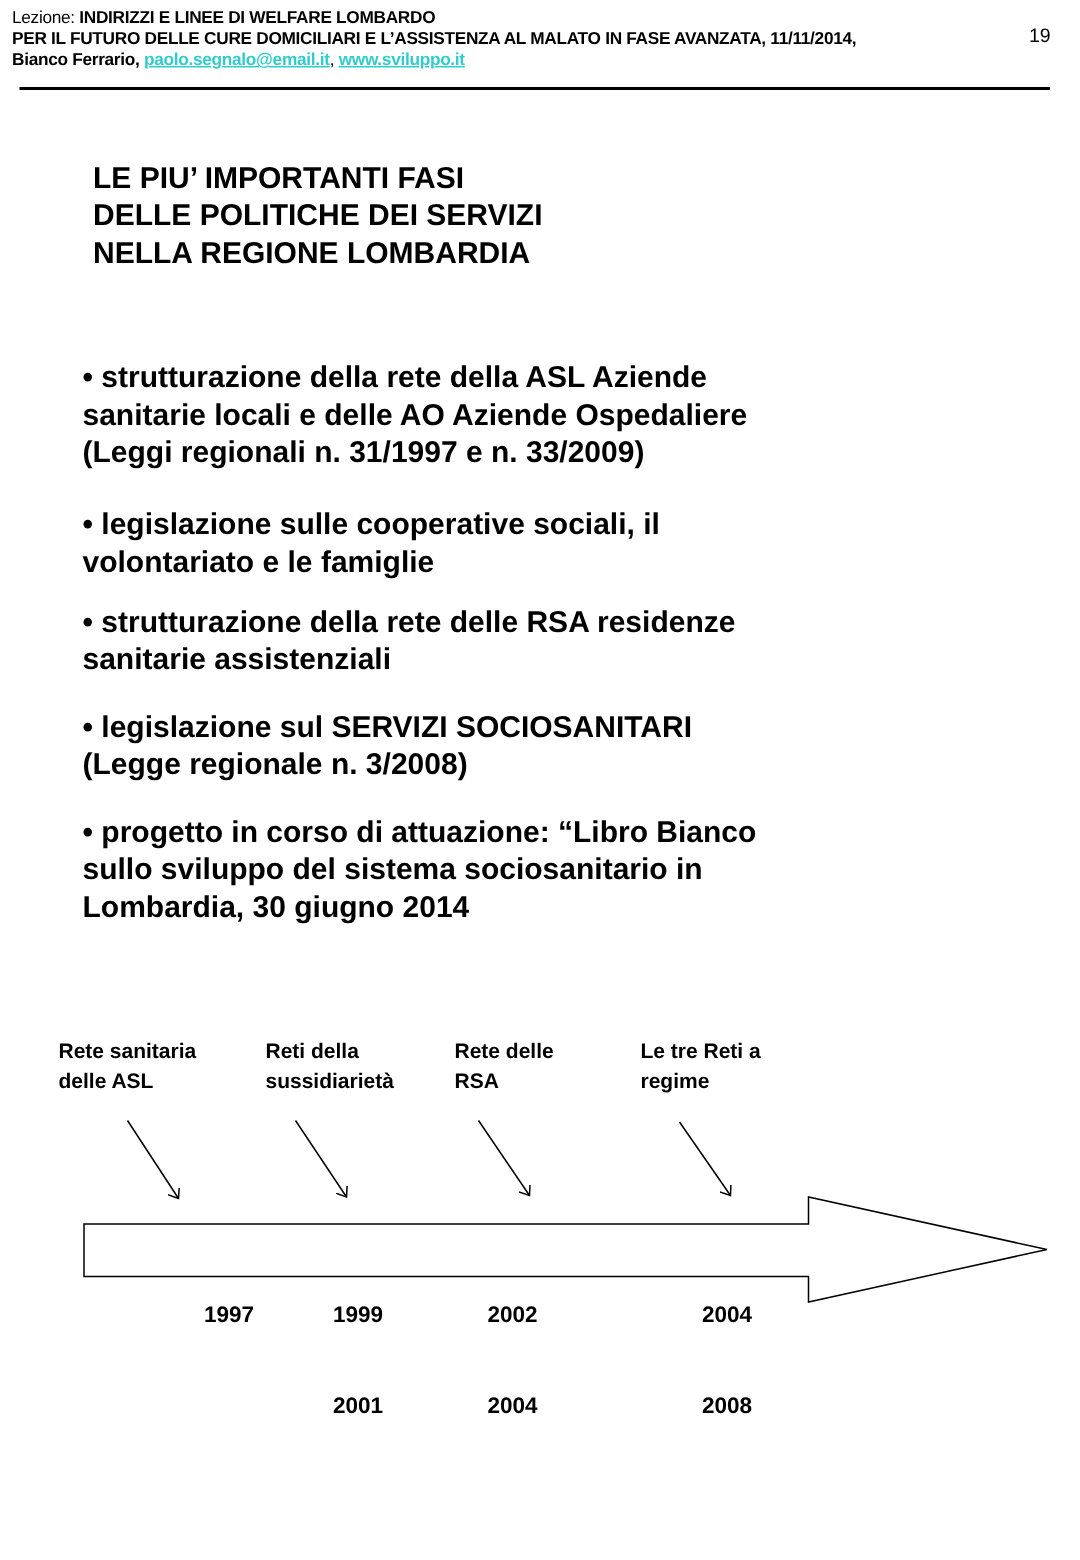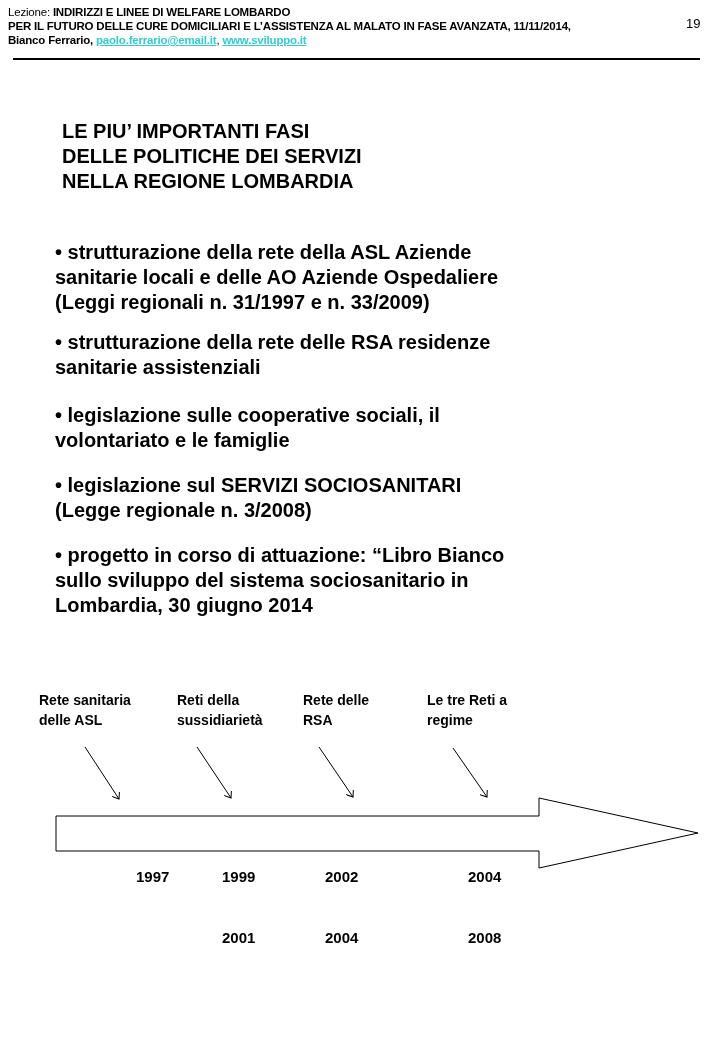--- a/index.html
+++ b/index.html
@@ -24,21 +24,21 @@
     position:absolute; left:686px; top:16px;
     font-size:13px; font-weight:normal; letter-spacing:0;
   }
   .rule {
     position:absolute; left:13px; top:58px; width:687px; height:0;
     border-top:2px solid #000;
   }
 
   
   .slide-title {
-    position:absolute; left:62px; top:119px; width:560px;
+    position:absolute; left:62px; top:107px; width:560px;
     font-size:20px; font-weight:bold; line-height:25px;
     white-space:pre-line;
   }
   .bullets {
     position:absolute; left:55px; top:240px; width:590px;
     font-size:20px; font-weight:bold; line-height:25px;
   }
   .bullet { white-space:pre-line; }
   .bullet-2 { margin-top:23px; }
   .bullet-3 { margin-top:15px; }
@@ -65,39 +65,39 @@
   .yx2 { left:222px; }
   .yx3 { left:325px; }
   .yx4 { left:468px; }
 </style>
 </head>
 <body>
 
 <div class="header">
   <div><span class="regular">Lezione: </span><span>INDIRIZZI E LINEE DI WELFARE LOMBARDO</span></div>
   <div>PER IL FUTURO DELLE CURE DOMICILIARI E L’ASSISTENZA AL MALATO IN FASE AVANZATA, 11/11/2014,</div>
-  <div><span>Bianco Ferrario, </span><a class="link">paolo.ferrario@email.it</a><span class="regular">, </span><a class="link">www.sviluppo.it</a></div>
+  <div><span>Bianco Ferrario, </span><a class="link">paolo.segnalo@email.it</a><span class="regular">, </span><a class="link">www.sviluppo.it</a></div>
 </div>
 
 <div class="page-number">19</div>
 
 <div class="rule"></div>
 
 <div class="slide-title">LE PIU’ IMPORTANTI FASI
 DELLE POLITICHE DEI SERVIZI
 NELLA REGIONE LOMBARDIA</div>
 
 <div class="bullets">
   <div class="bullet bullet-1">• strutturazione della rete della ASL Aziende
 sanitarie locali e delle AO Aziende Ospedaliere
 (Leggi regionali n. 31/1997 e n. 33/2009)</div>
+  <div class="bullet bullet-2">• legislazione sulle cooperative sociali, il
+volontariato e le famiglie</div>
   <div class="bullet bullet-3">• strutturazione della rete delle RSA residenze
 sanitarie assistenziali</div>
-  <div class="bullet bullet-2">• legislazione sulle cooperative sociali, il
-volontariato e le famiglie</div>
   <div class="bullet bullet-4">• legislazione sul SERVIZI SOCIOSANITARI
 (Legge regionale n. 3/2008)</div>
   <div class="bullet bullet-5">• progetto in corso di attuazione: “Libro Bianco
 sullo sviluppo del sistema sociosanitario in
 Lombardia, 30 giugno 2014</div>
 </div>
 
 <div class="tl-label tl-label-1">Rete sanitaria
 delle ASL</div>
 <div class="tl-label tl-label-2">Reti della

